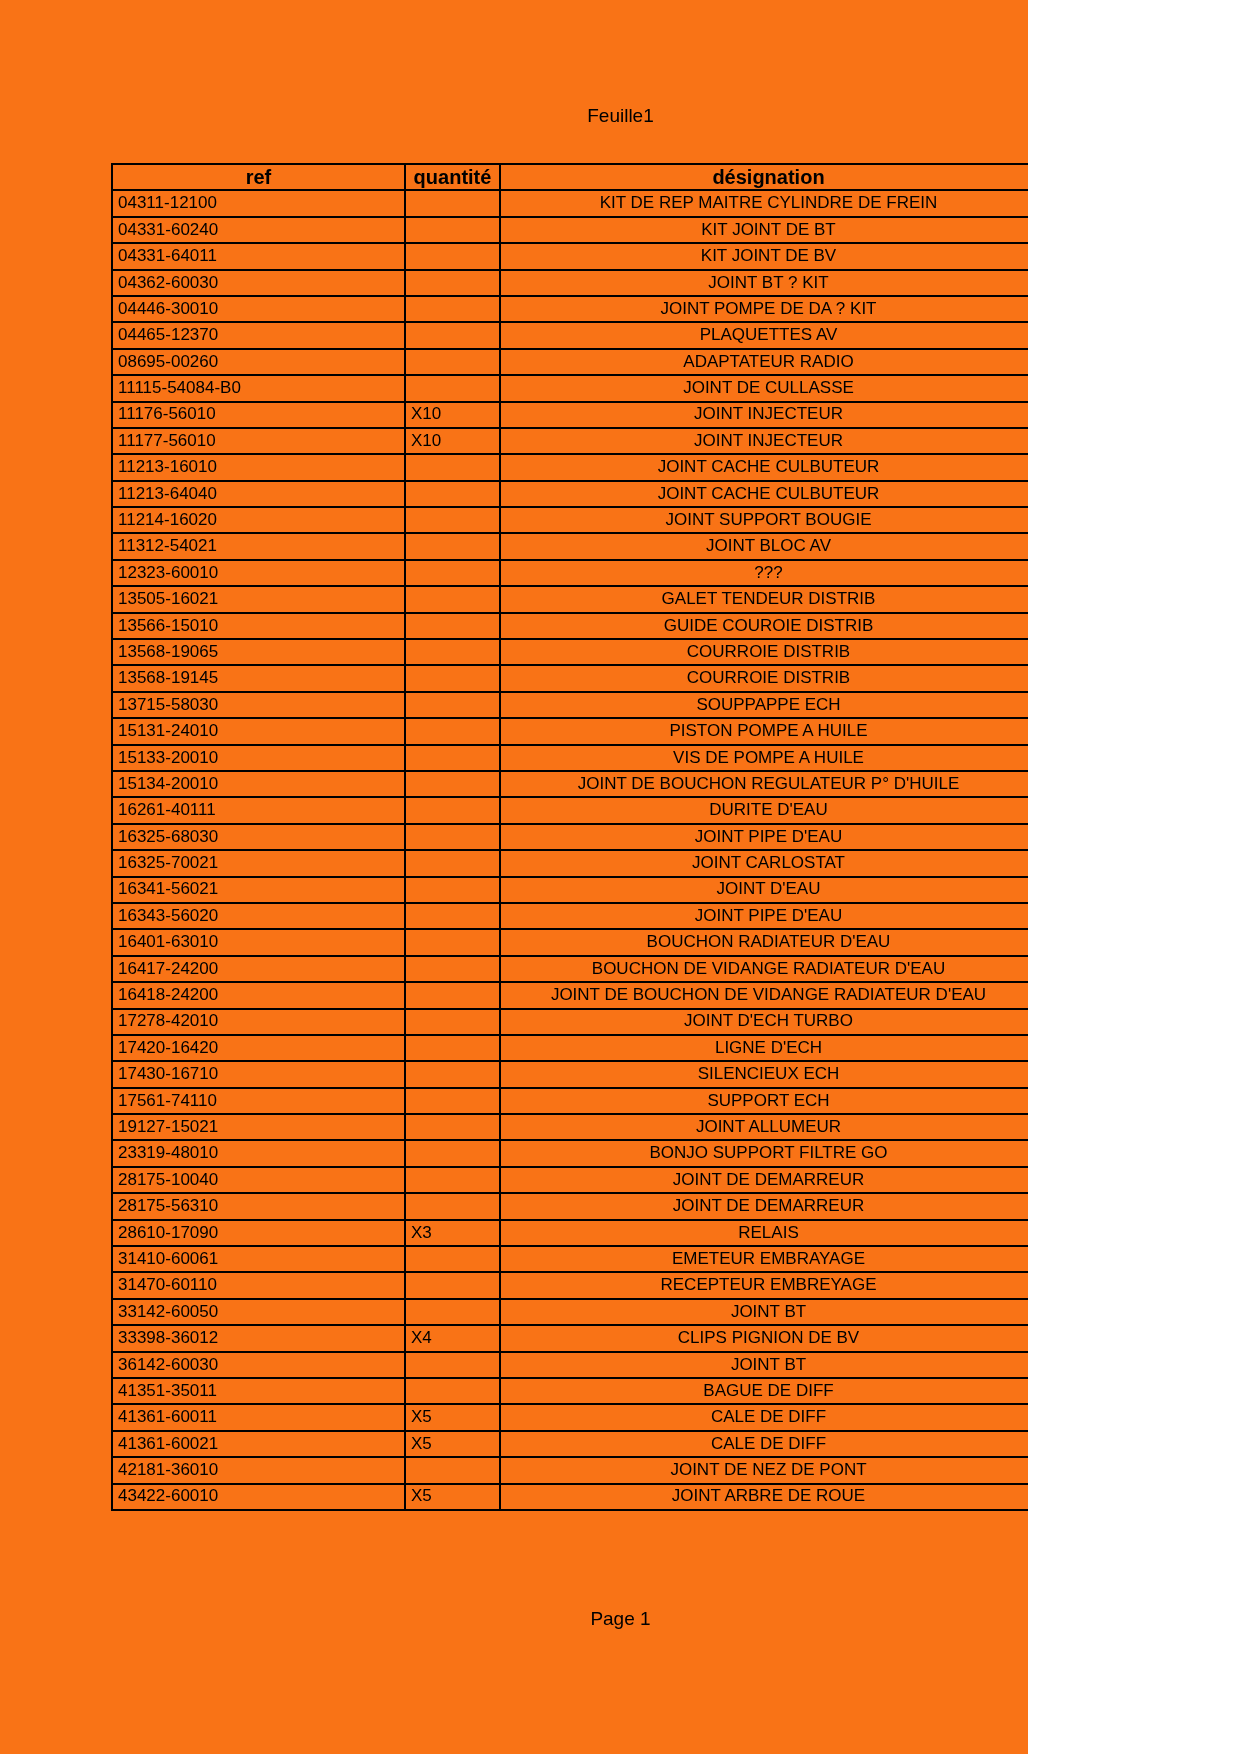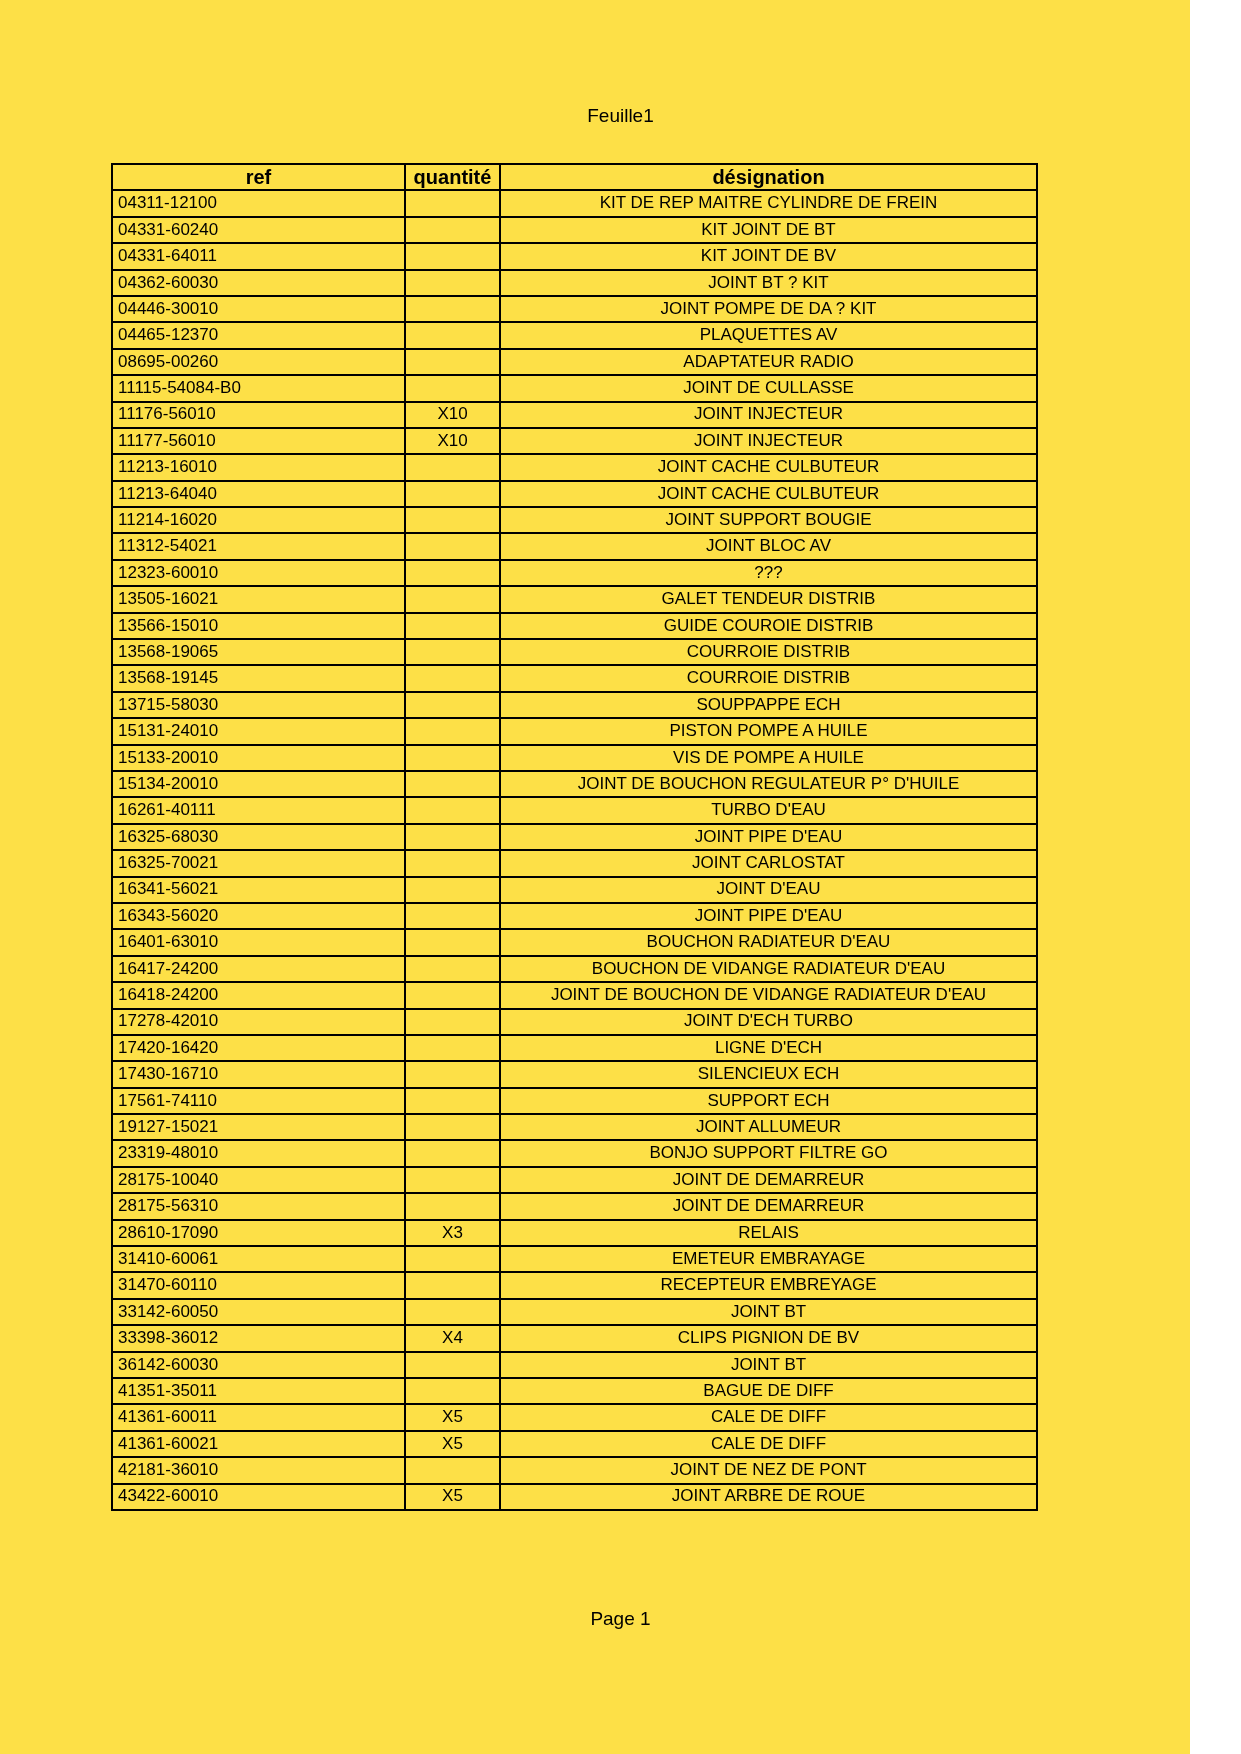--- a/index.html
+++ b/index.html
@@ -7,23 +7,23 @@
     padding: 0;
     background: #ffffff;
     width: 1241px;
     height: 1754px;
     font-family: "Liberation Sans", sans-serif;
     color: #000000;
     position: relative;
   }
   .page {
     position: relative;
-    width: 1190px;
+    width: 1028px;
     height: 1754px;
-    background: #fde047;
+    background: #f97316;
     overflow: hidden;
   }
   .doc-title {
     position: absolute;
     top: 103px;
     left: 0;
     width: 1241px;
     text-align: center;
     font-size: 19px;
     line-height: 26px;
@@ -48,21 +48,21 @@
   }
   table.parts th {
     font-weight: bold;
     text-align: center;
     font-size: 20px;
   }
   col.c-ref { width: 293px; }
   col.c-qty { width: 95px; }
   col.c-des { width: 537px; }
   td.ref-cell { text-align: left; margin-top: 12px; }
-  td.qty-cell { text-align: center; }
+  td.qty-cell { }
   td.des-cell { text-align: center; }
   .doc-footer {
     position: absolute;
     top: 1606px;
     left: 0;
     width: 1241px;
     text-align: center;
     font-size: 19px;
     line-height: 26px;
   }
@@ -199,21 +199,21 @@
           <td class="des-cell">VIS DE POMPE A HUILE</td>
         </tr>
         <tr>
           <td class="ref-cell">15134-20010</td>
           <td class="qty-cell"></td>
           <td class="des-cell">JOINT DE BOUCHON REGULATEUR P° D'HUILE</td>
         </tr>
         <tr>
           <td class="ref-cell">16261-40111</td>
           <td class="qty-cell"></td>
-          <td class="des-cell">TURBO D'EAU</td>
+          <td class="des-cell">DURITE D'EAU</td>
         </tr>
         <tr>
           <td class="ref-cell">16325-68030</td>
           <td class="qty-cell"></td>
           <td class="des-cell">JOINT PIPE D'EAU</td>
         </tr>
         <tr>
           <td class="ref-cell">16325-70021</td>
           <td class="qty-cell"></td>
           <td class="des-cell">JOINT CARLOSTAT</td>

